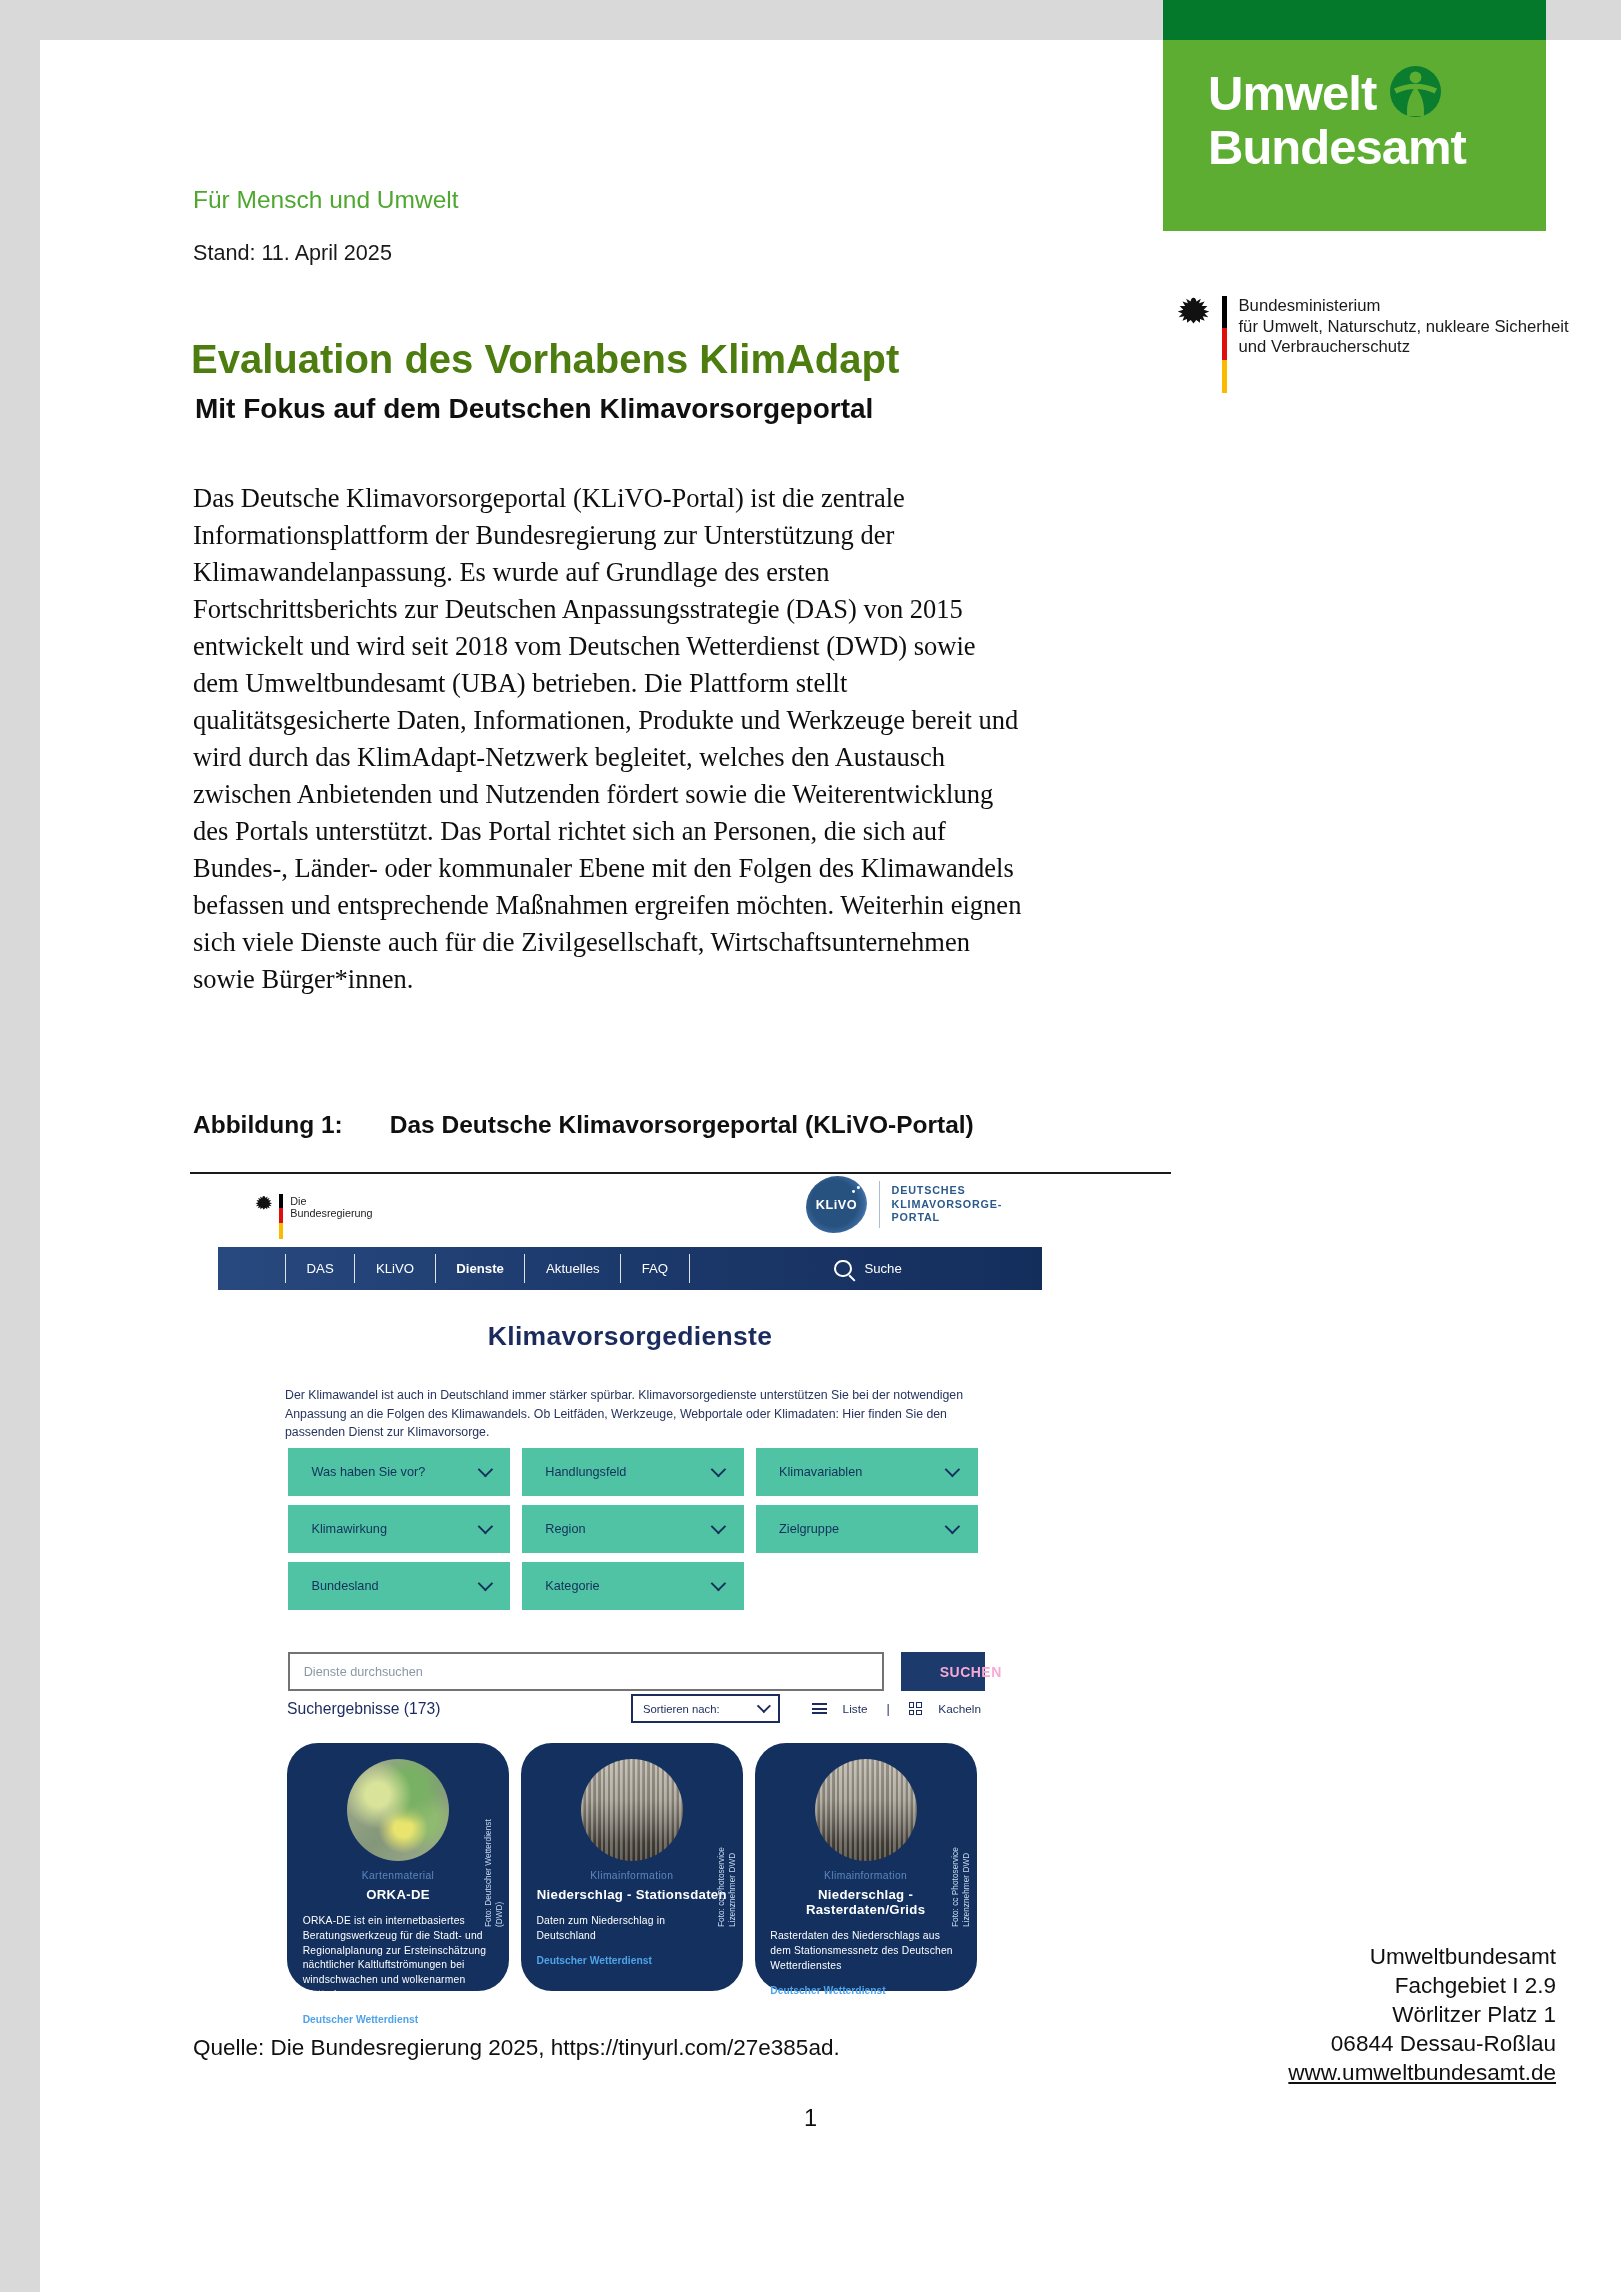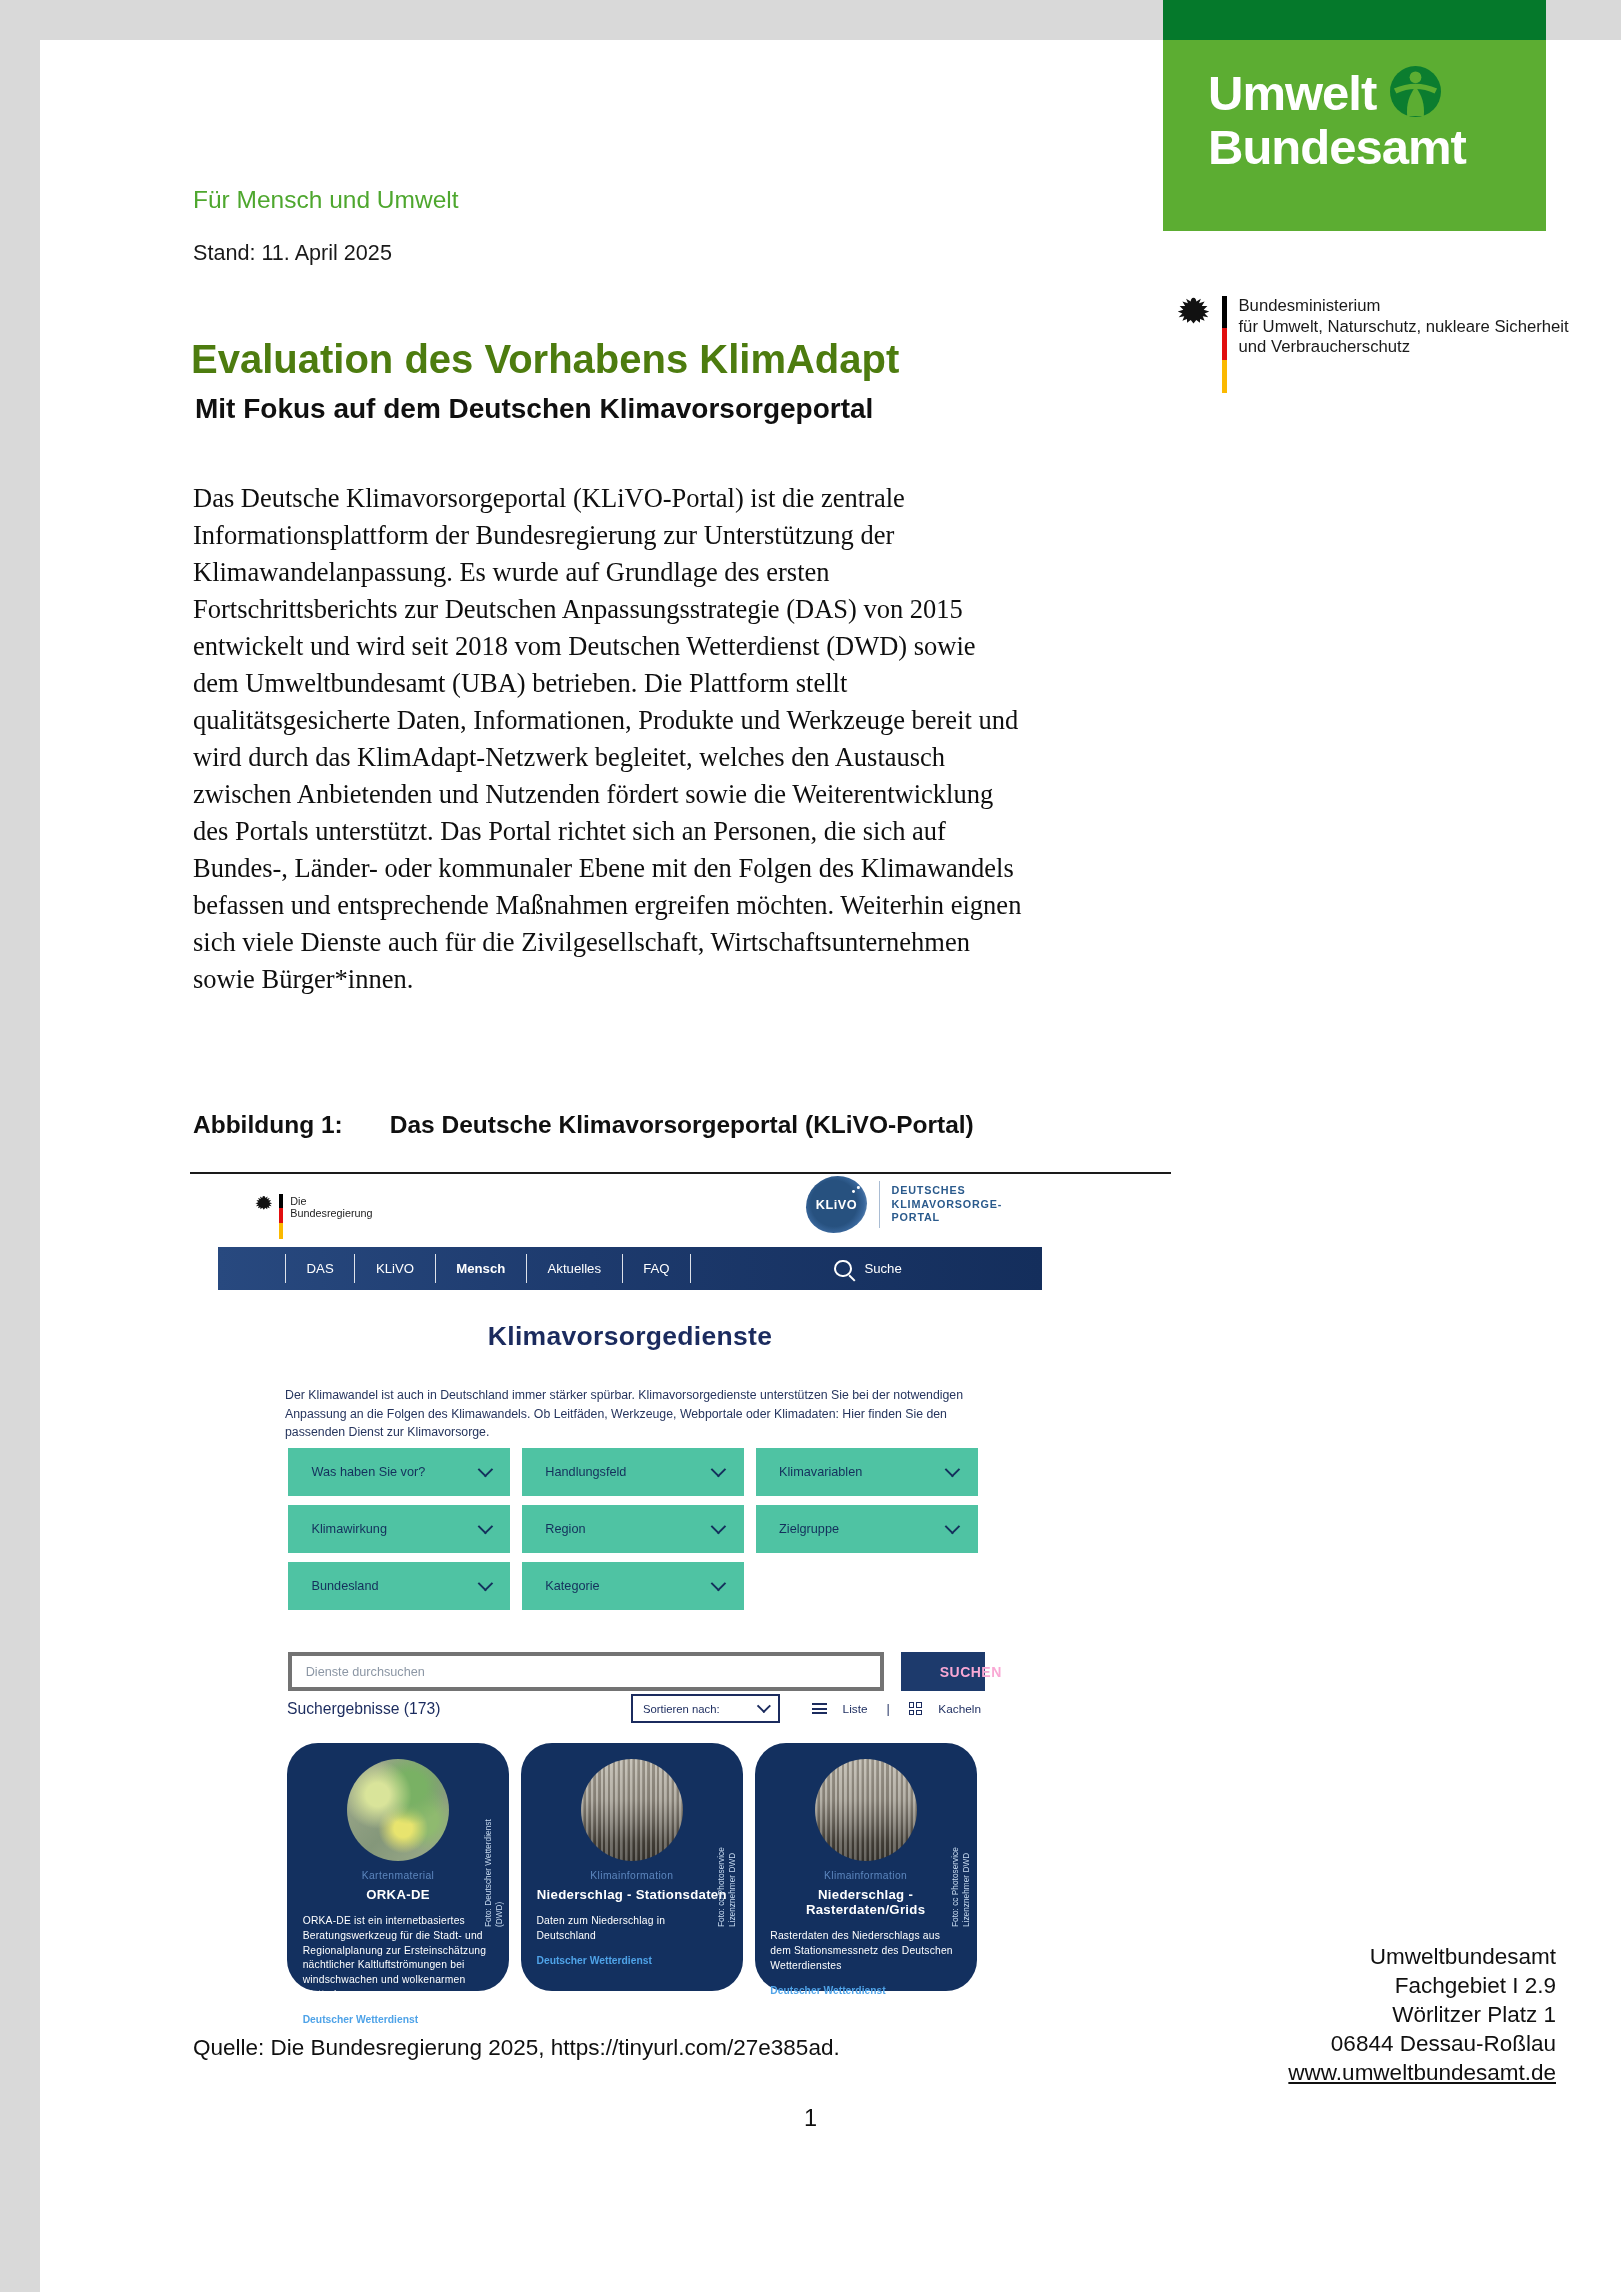--- a/index.html
+++ b/index.html
@@ -75,21 +75,21 @@
   .pintro{position:absolute;left:67px;top:210px;width:686px;font-size:12.3px;line-height:18.6px;color:#26355e;}
 
   .pfilters{position:absolute;left:70px;top:272px;display:grid;grid-template-columns:repeat(3,222px);gap:8.8px 11.8px;}
   .pfilter{height:48px;background:#4fc3a3;display:flex;align-items:center;justify-content:space-between;
            padding:0 19.6px 0 23.5px;font-size:12.7px;color:#14305c;box-sizing:border-box;cursor:pointer;}
   .chev{width:8.8px;height:8.8px;border-right:2px solid #14305c;border-bottom:2px solid #14305c;
         transform:rotate(45deg);margin-top:-4.9px;}
   .chev.navy{border-color:#1b2b5e;width:7.8px;height:7.8px;}
 
   .psearch{position:absolute;left:70px;top:476px;display:flex;gap:16.7px;}
-  .psearch input{width:596px;height:39px;border:4px solid #737373;font-size:12.7px;padding:0 13.7px;color:#333;
+  .psearch input{width:596px;height:39px;border:2px solid #737373;font-size:12.7px;padding:0 13.7px;color:#333;
                  box-sizing:border-box;font-family:"Liberation Sans",sans-serif;background:#fff;}
   .psearch input::placeholder{color:#8c97a5;}
   .psearch button{width:84px;height:39px;background:#1d3a6c;color:#f9a8d4;font-weight:bold;font-size:14px;
                   border:none;letter-spacing:0.5px;cursor:pointer;font-family:"Liberation Sans",sans-serif;padding-left:39px;}
 
   .presults{position:absolute;left:69px;top:518px;width:694px;display:flex;justify-content:space-between;
             align-items:center;color:#1b2b5e;}
   .pcount{font-size:15.7px;}
   .pview{display:flex;align-items:center;gap:16px;}
   .sortbox{width:149px;height:29px;border:2px solid #1b2b5e;display:flex;align-items:center;
@@ -211,21 +211,21 @@
         <div>DEUTSCHES</div>
         <div>KLIMAVORSORGE-</div>
         <div>PORTAL</div>
       </div>
     </div>
 
     <div class="pnav">
       <div class="pnav-items">
         <div class="pnav-item">DAS</div>
         <div class="pnav-item">KLiVO</div>
-        <div class="pnav-item active">Mensch</div>
+        <div class="pnav-item active">Dienste</div>
         <div class="pnav-item">Aktuelles</div>
         <div class="pnav-item">FAQ</div>
         <div class="pnav-endsep"></div>
       </div>
       <div class="pnav-search">
         <span class="mag"></span>
         <span>Suche</span>
       </div>
     </div>
 

